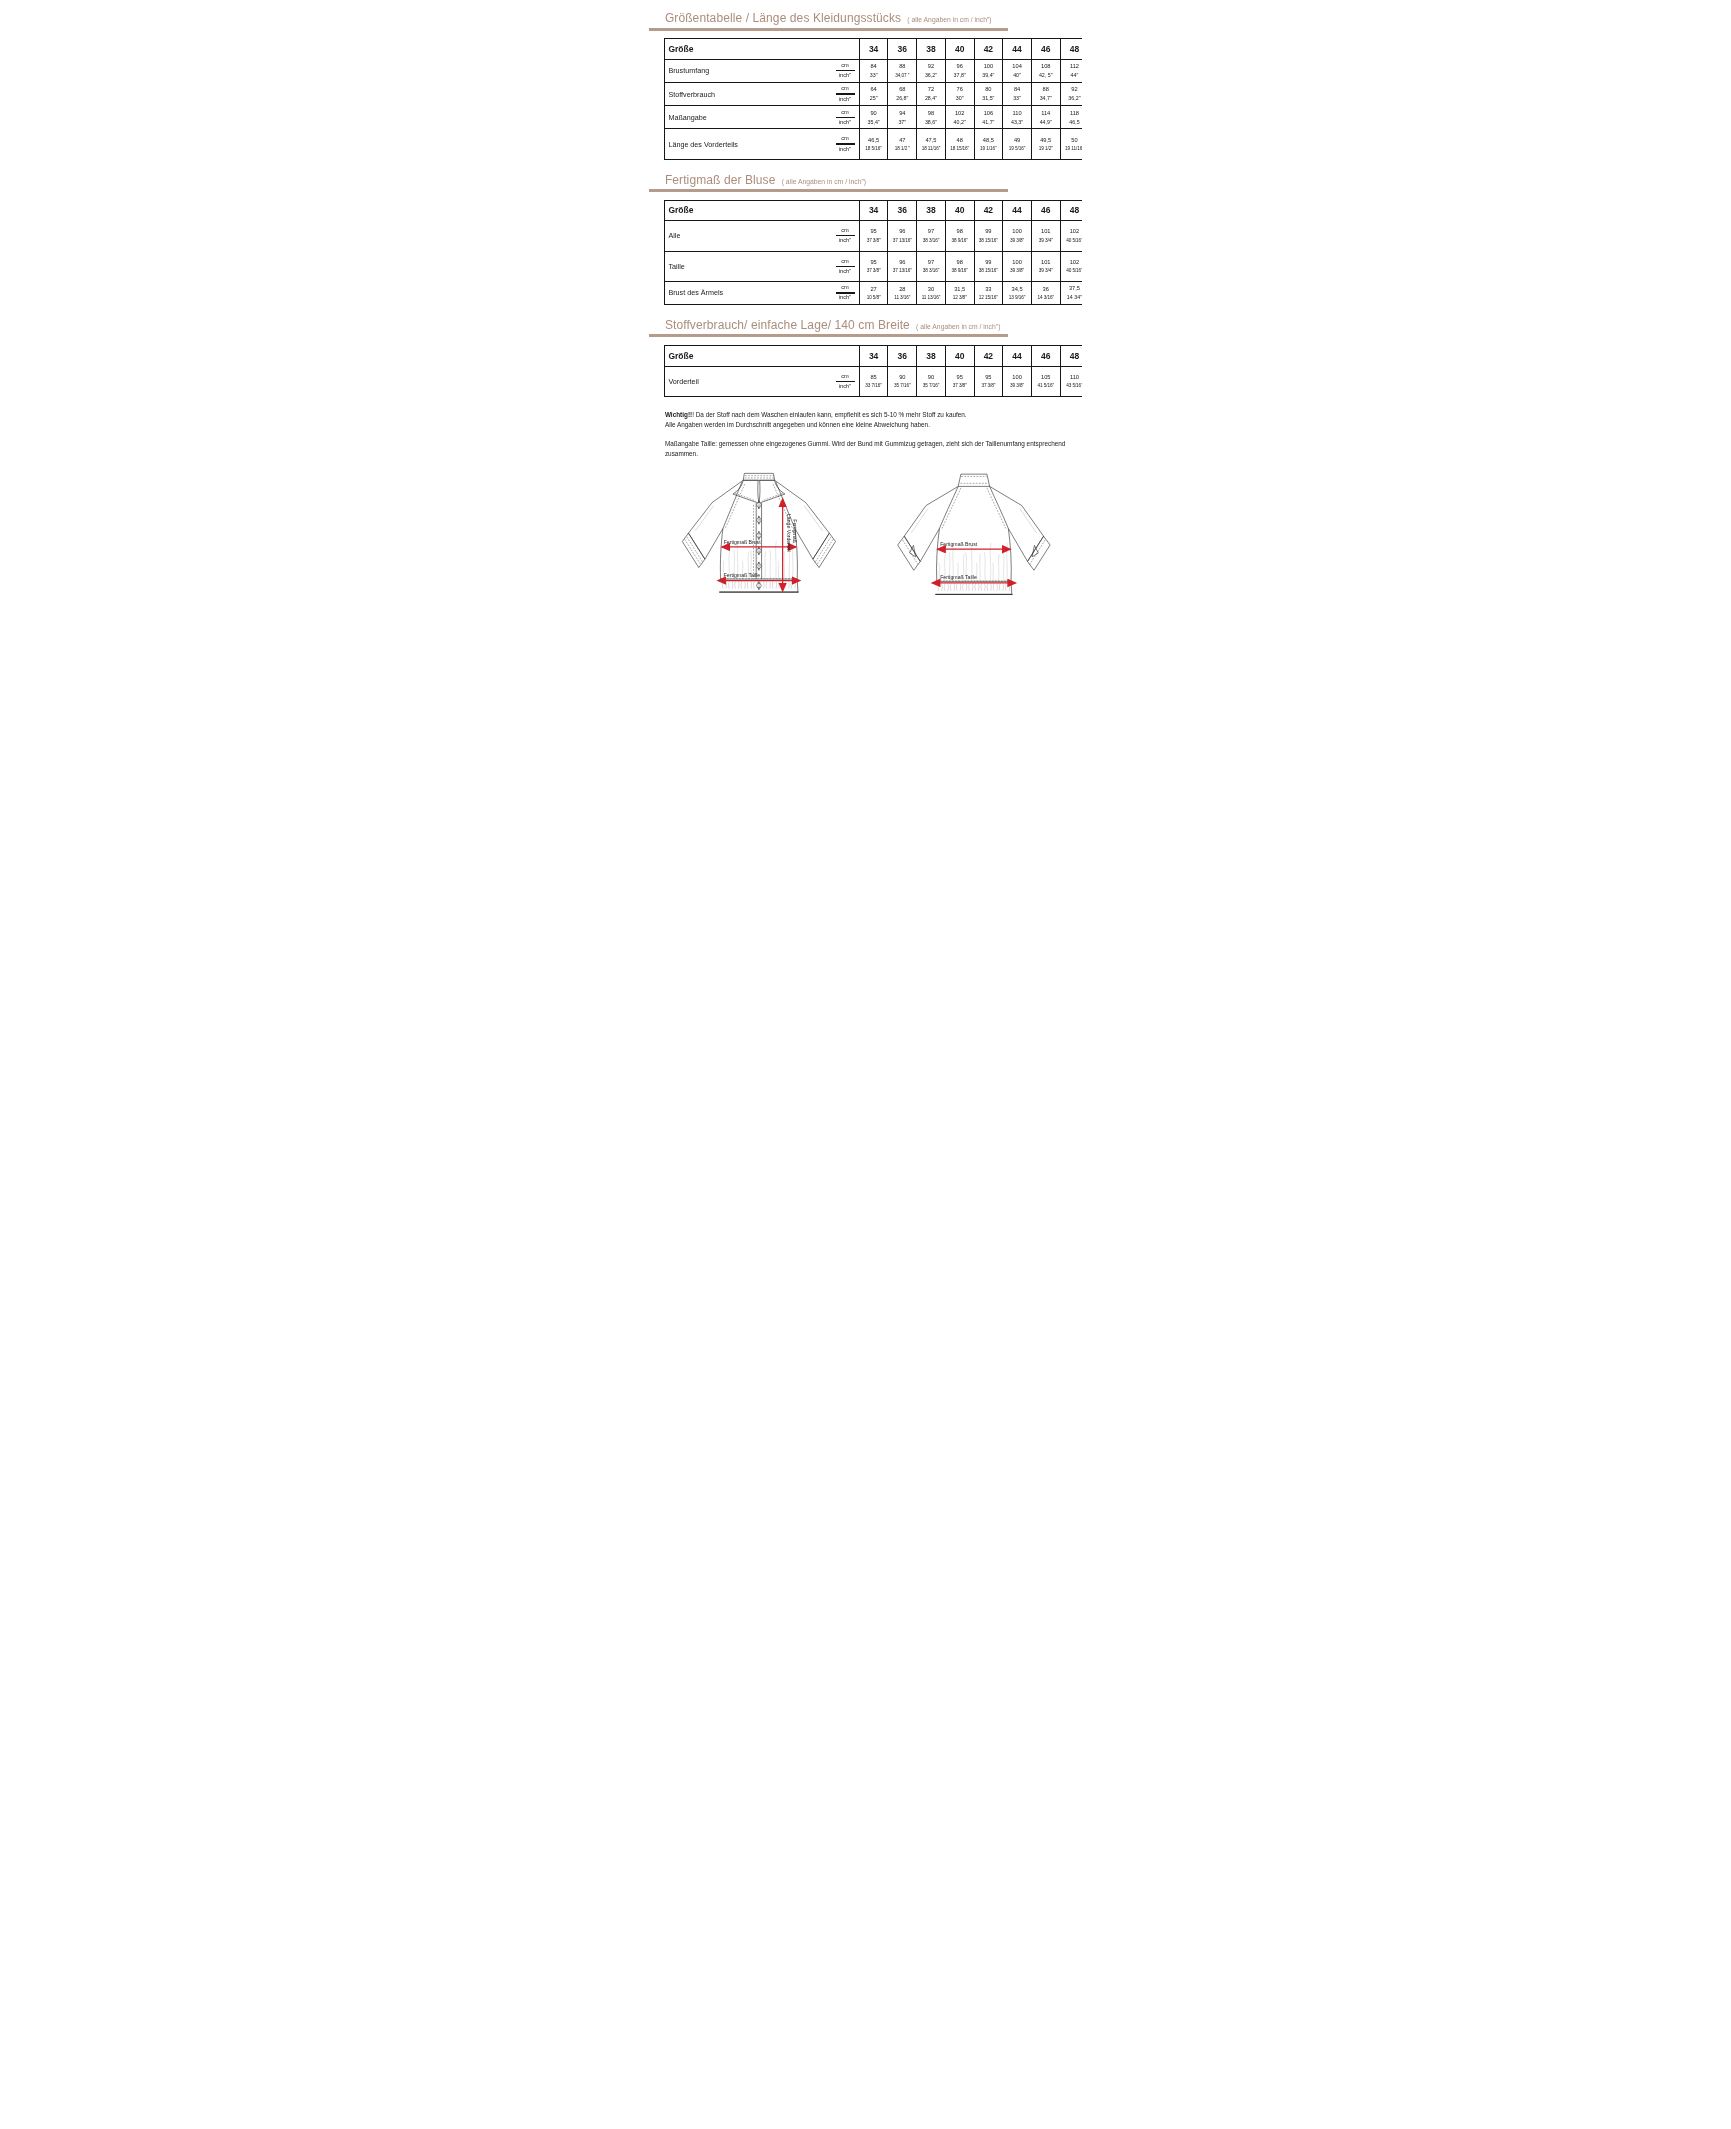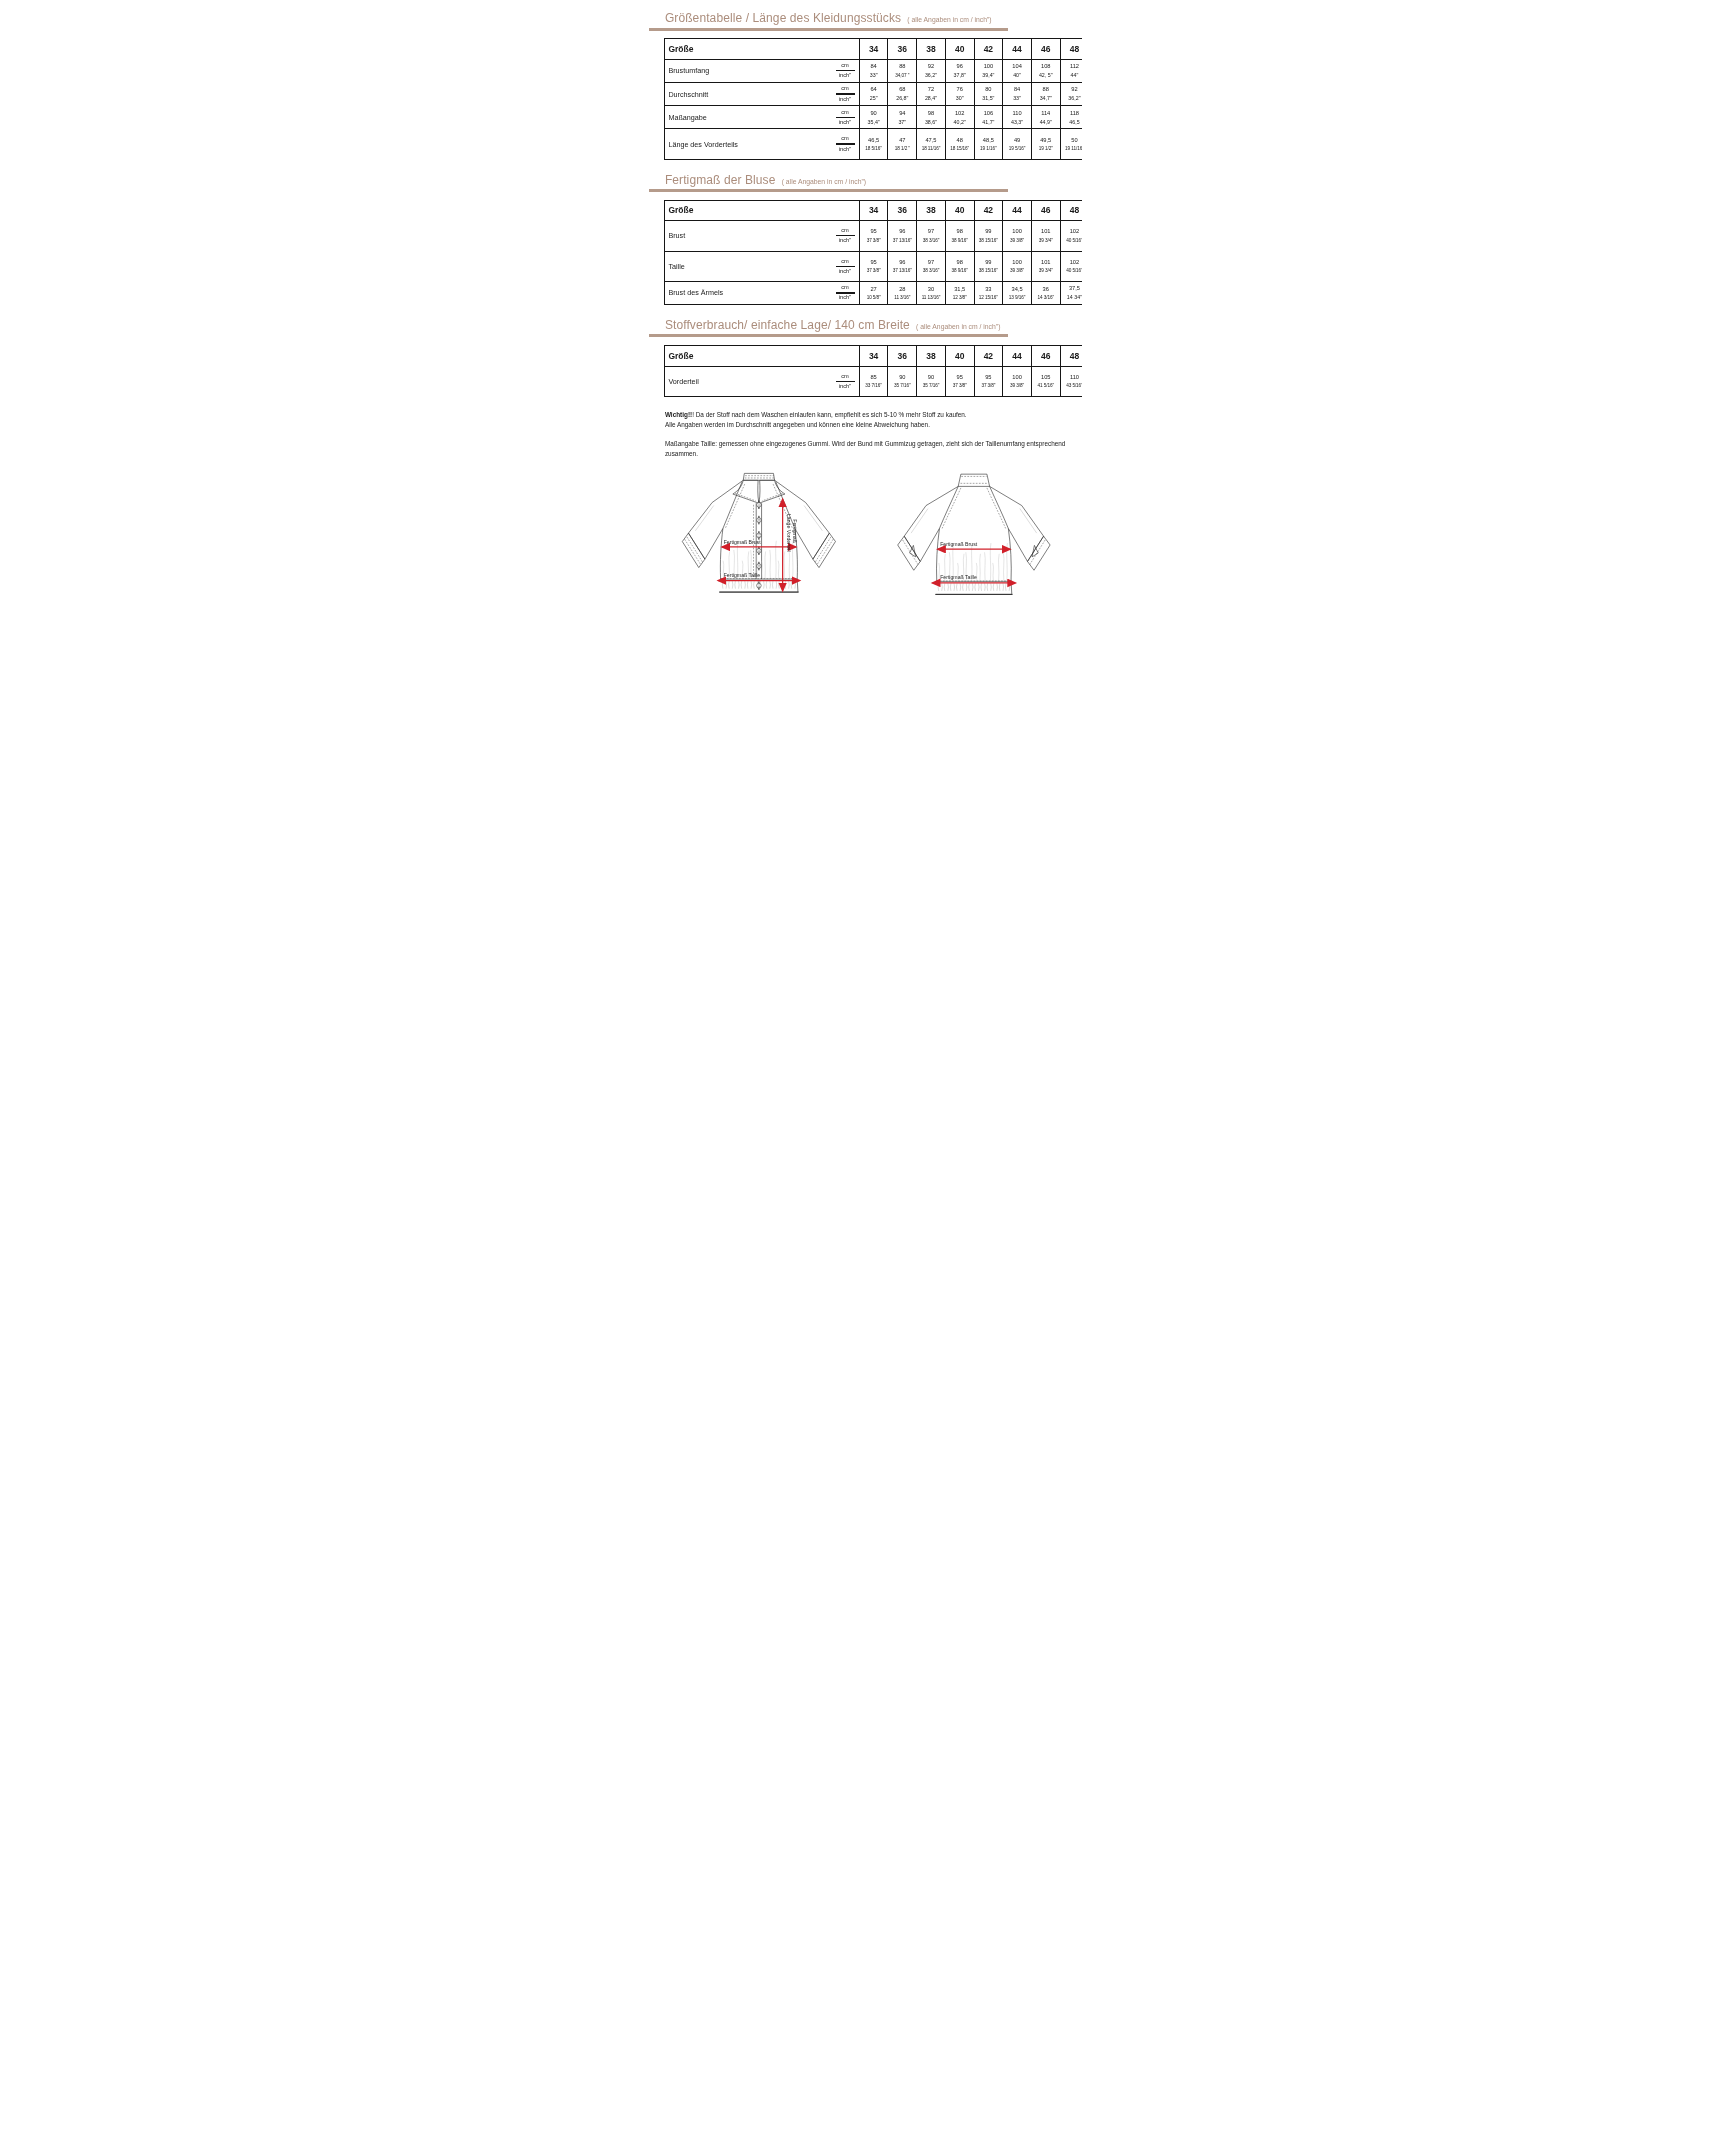--- a/index.html
+++ b/index.html
@@ -148,21 +148,21 @@
                 <div class="vin">44"</div>
               </td>
               <td class="val-cell">
                 <div class="vcm">116</div>
                 <div class="vin">45,7"</div>
               </td>
             </tr>
             <tr>
               <td class="lbl-cell">
                 <span class="cellflex">
-                  <span class="row-label">Durchschnitt</span>
+                  <span class="row-label">Stoffverbrauch</span>
                   <span class="units">
                     <span class="u-cm">cm</span>
                     <span class="u-line"></span>
                     <span class="u-in">inch”</span>
                   </span>
                 </span>
               </td>
               <td class="val-cell">
                 <div class="vcm">64</div>
                 <div class="vin">25"</div>
@@ -330,21 +330,21 @@
               <th class="size-cell">44</th>
               <th class="size-cell">46</th>
               <th class="size-cell">48</th>
               <th class="size-cell">50</th>
             </tr>
           </thead>
           <tbody>
             <tr class="tall">
               <td class="lbl-cell">
                 <span class="cellflex">
-                  <span class="row-label">Brust</span>
+                  <span class="row-label">Alle</span>
                   <span class="units">
                     <span class="u-cm">cm</span>
                     <span class="u-line"></span>
                     <span class="u-in">inch”</span>
                   </span>
                 </span>
               </td>
               <td class="val-cell">
                 <div class="vcm">95</div>
                 <div class="vin sm">37 3/8"</div>

